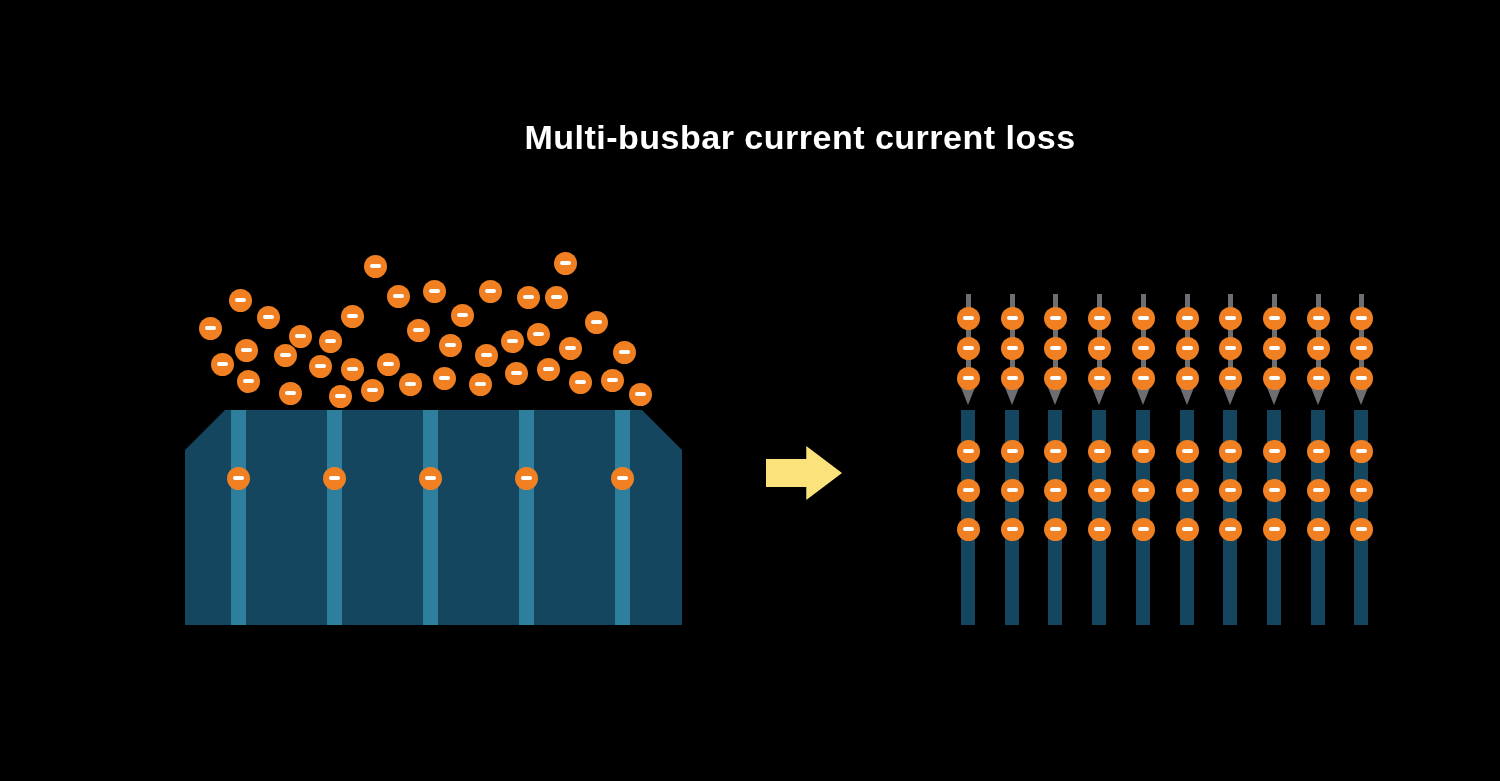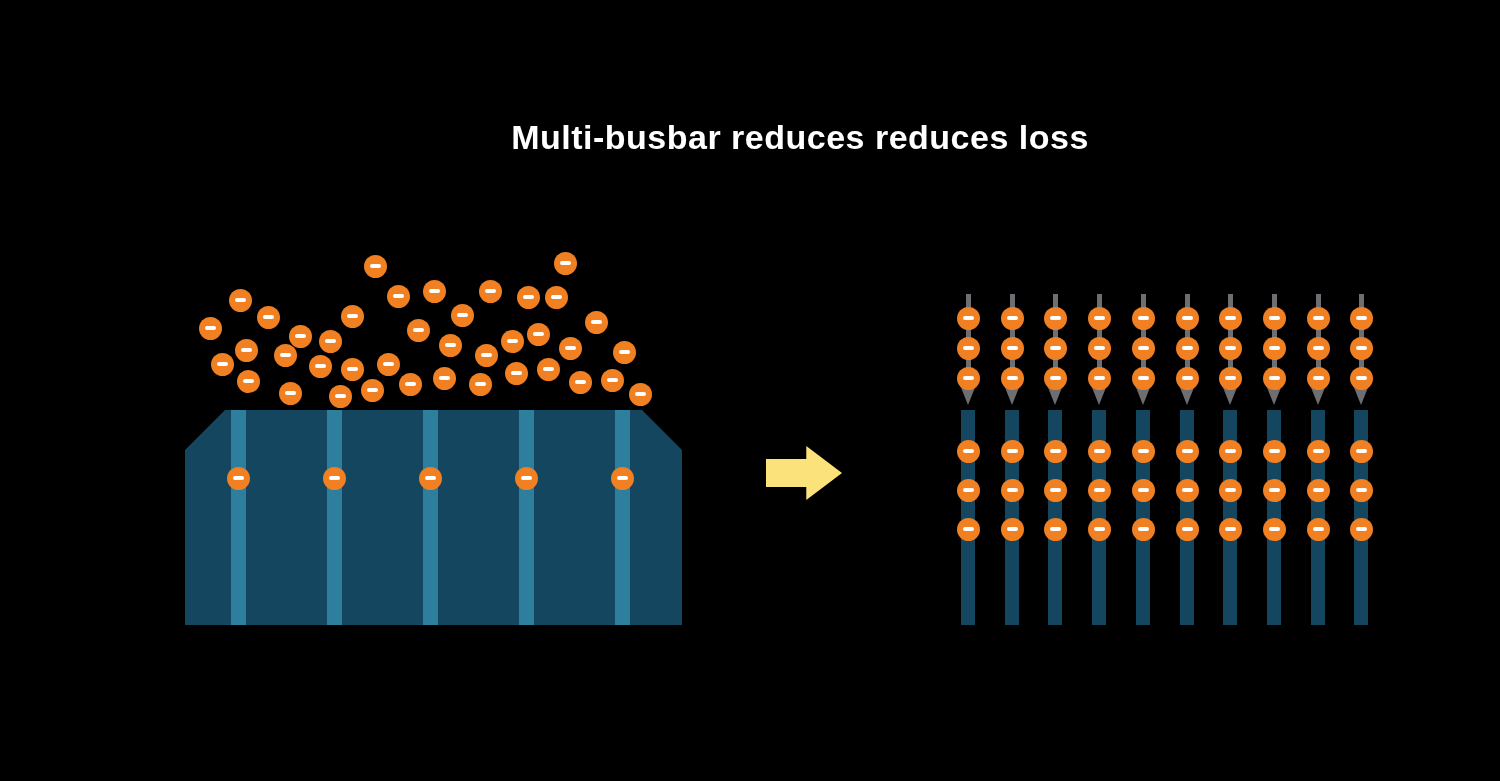--- a/index.html
+++ b/index.html
@@ -38,21 +38,21 @@
     clip-path:polygon(0 24%,53% 24%,53% 0,100% 50%,53% 100%,53% 76%,0 76%);
   }
   .rbar{position:absolute;background:var(--right-bar-fill);z-index:1;}
   .shaft{position:absolute;background:var(--flow-arrow);z-index:1;}
   .ahead{position:absolute;width:0;height:0;z-index:1;}
 </style>
 </head>
 <body>
 
 <div class="stage" id="stage">
-  <h1 class="title">Multi-busbar reduces reduces loss</h1>
+  <h1 class="title">Multi-busbar current current loss</h1>
 <div class="cell" style="left: 185px; top: 410px; width: 497px; height: 215px; clip-path: polygon(40px 0px, 457px 0px, 100% 40px, 100% 100%, 0px 100%, 0px 40px);">
       <div class="stripe" style="left: 45.5px; width: 15px;"></div>
       <div class="stripe" style="left: 141.5px; width: 15px;"></div>
       <div class="stripe" style="left: 237.5px; width: 15px;"></div>
       <div class="stripe" style="left: 333.5px; width: 15px;"></div>
       <div class="stripe" style="left: 429.5px; width: 15px;"></div>
     </div>
     <div class="electron" style="left: 363.5px; top: 254.5px; width: 23px; height: 23px;">
       <div class="minus"></div>
     </div>

